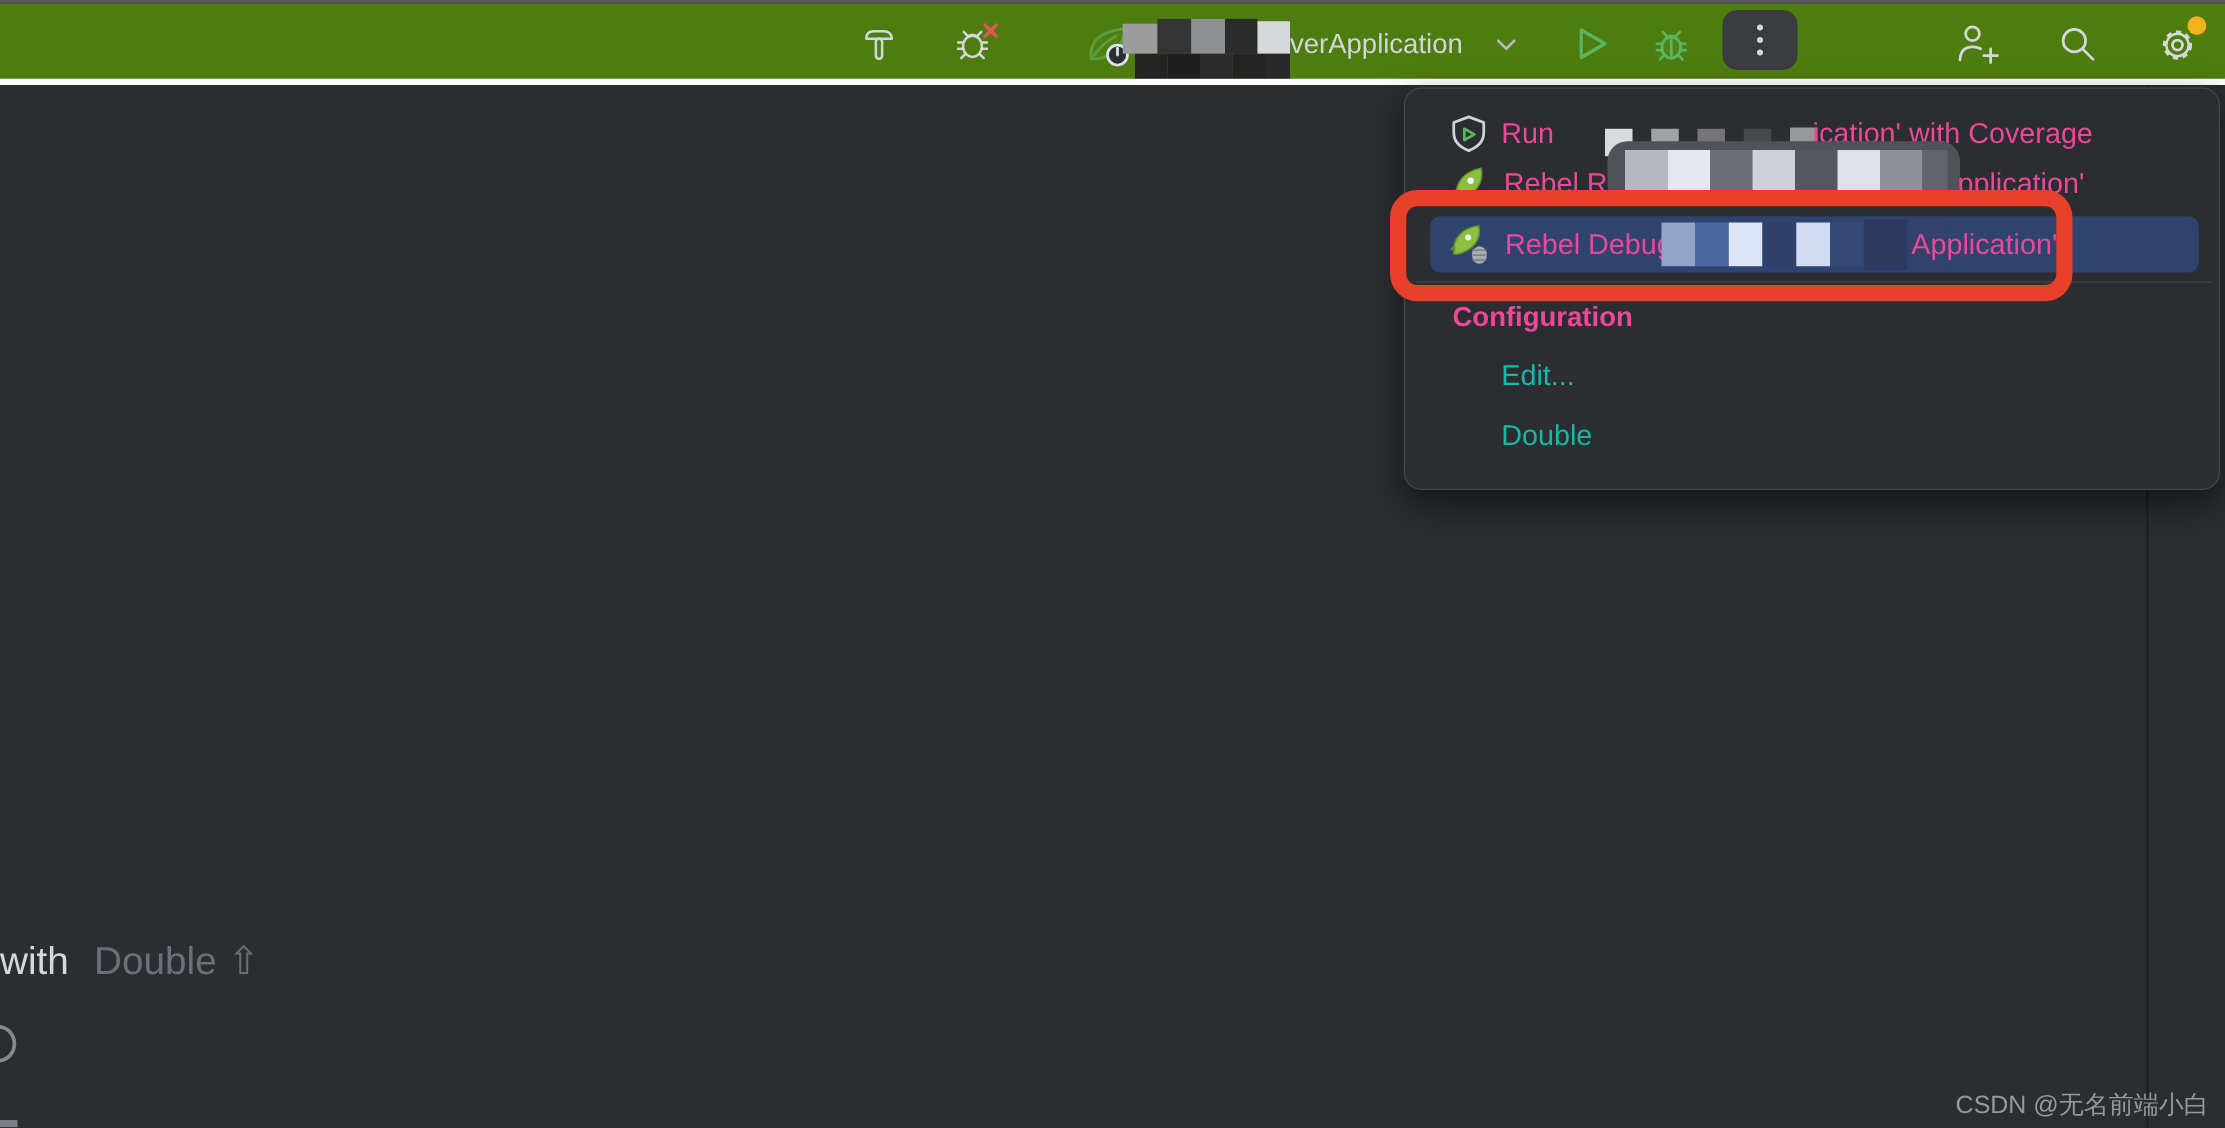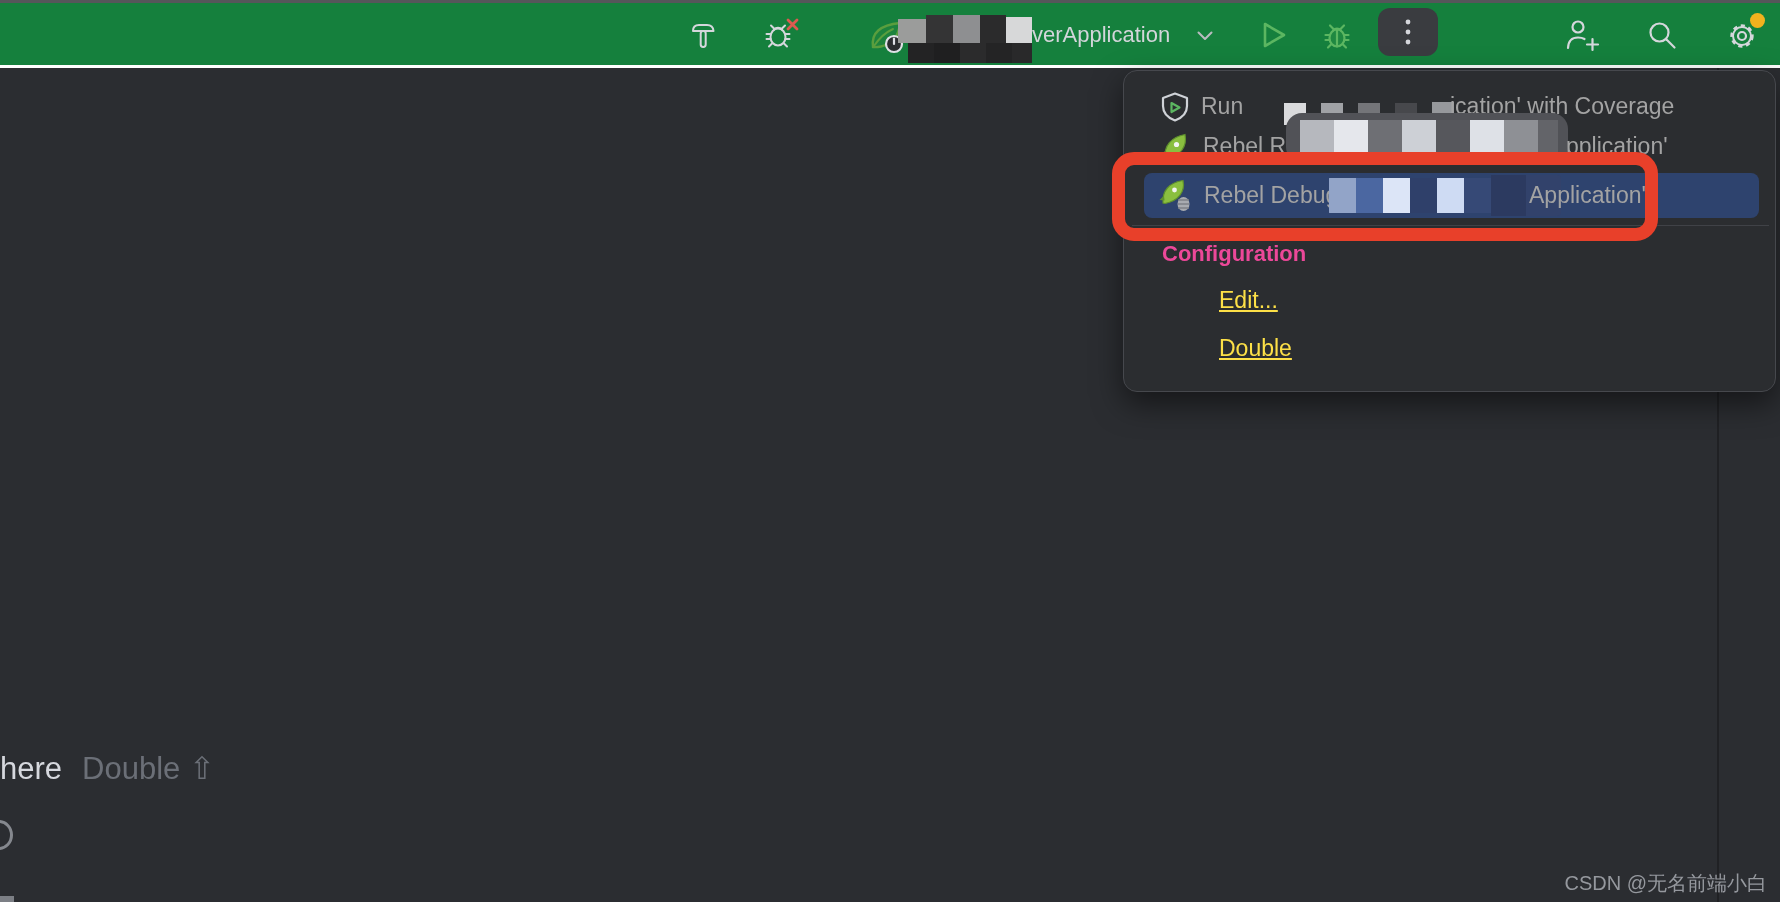--- a/index.html
+++ b/index.html
@@ -6,49 +6,49 @@
   *{box-sizing:border-box;}
   .screen{
     position:relative;width:1780px;height:902px;overflow:hidden;
     background:#2b2d31;font-family:"Liberation Sans",sans-serif;
     -webkit-font-smoothing:antialiased;
   }
   .abs{position:absolute;}
   
   .top-strip{left:0;top:0;width:1780px;height:3px;background:#55565a;}
   
-  .toolbar{left:0;top:3px;width:1780px;height:65px;background:#15803d;border-bottom:3px solid #ffffff;}
+  .toolbar{left:0;top:3px;width:1780px;height:65px;background:#4d7c0f;border-bottom:5px solid #ffffff;}
   .tbtn{position:absolute;display:flex;align-items:center;justify-content:center;}
   .kebab-bg{left:1378px;top:5px;width:60px;height:48px;border-radius:12px;background:#3a3c40;}
   .runcfg-text{left:1032px;top:19px;font-size:22px;color:#d3d5da;white-space:nowrap;}
   .mosaic{position:absolute;overflow:hidden;}
   .toolbar-censor{left:898px;top:12px;width:134px;height:48px;}
   
   .divider-v{left:1717px;top:68px;width:2px;height:834px;background:#202124;}
   .hints{left:0;top:750px;display:flex;align-items:baseline;gap:20px;font-size:31px;white-space:nowrap;}
   .hint-strong{color:#d6d8de;}
   .hint-dim{color:#6b6f77;}
   .partial-o{left:-15px;top:820px;width:28px;height:30px;border:3px solid #85888e;border-radius:50%;}
   .partial-bar{left:0;top:896px;width:14px;height:6px;background:#7c7f85;}
   .watermark{right:13px;top:870px;font-size:20px;color:#95989e;white-space:nowrap;}
   
   .popup{
     left:1123px;top:70px;width:653px;height:322px;background:#2b2d30;
     border:1px solid #46484d;border-radius:14px;
     box-shadow:0 12px 30px rgba(0,0,0,.5);z-index:10;
   }
-  .menu-text{position:absolute;font-size:23px;color:#a3a3a3;white-space:nowrap;}
+  .menu-text{position:absolute;font-size:23px;color:#ec4899;white-space:nowrap;}
   .menu-row-hit{position:absolute;left:8px;width:637px;height:42px;}
   .selected-row{position:absolute;left:20px;top:102px;width:615px;height:45px;border-radius:8px;background:#2e436e;}
   .coverage-censor{left:160px;top:30px;width:172px;height:25px;}
   .rebelrun-censor{left:162px;top:42px;width:282px;height:50px;border-radius:16px;background:#515257;}
   .rebeldebug-censor{left:205px;top:104px;width:232px;height:41px;border-radius:4px;}
   .separator{position:absolute;left:8px;top:154px;width:637px;height:1px;background:#404247;}
   .section-header{position:absolute;left:38px;top:170px;font-size:22px;font-weight:bold;color:#ec4899;white-space:nowrap;}
-  .action-item{position:absolute;left:95px;font-size:23px;color:#fde047;white-space:nowrap;text-decoration:underline;}
+  .action-item{position:absolute;left:77px;font-size:23px;color:#14b8a6;white-space:nowrap;}
   
   .red-box{
     left:1112px;top:152px;width:546px;height:89px;
     border:13px solid #e8402a;border-radius:22px;z-index:50;
   }
   .micon{display:block;}
 </style>
 </head>
 <body>
 
@@ -153,21 +153,21 @@
         <circle cx="17" cy="19" r="4" stroke-width="2.2"></circle>
       </svg>
       <div style="position:absolute;right:-4px;top:-4px;width:15px;height:15px;border-radius:50%;background:#f2b21e;"></div>
     </div>
 
   </div>
 
   <div class="abs divider-v"></div>
 
   <div class="abs hints">
-    <span class="hint-strong">here</span>
+    <span class="hint-strong">with</span>
     <span class="hint-dim">Double ⇧</span>
   </div>
   <div class="abs partial-o"></div>
   <div class="abs partial-bar"></div>
 
   <div class="abs watermark">CSDN @无名前端小白</div>
 
   <div class="abs popup">
 
     <div class="menu-row-hit" style="top:16px;"></div>

